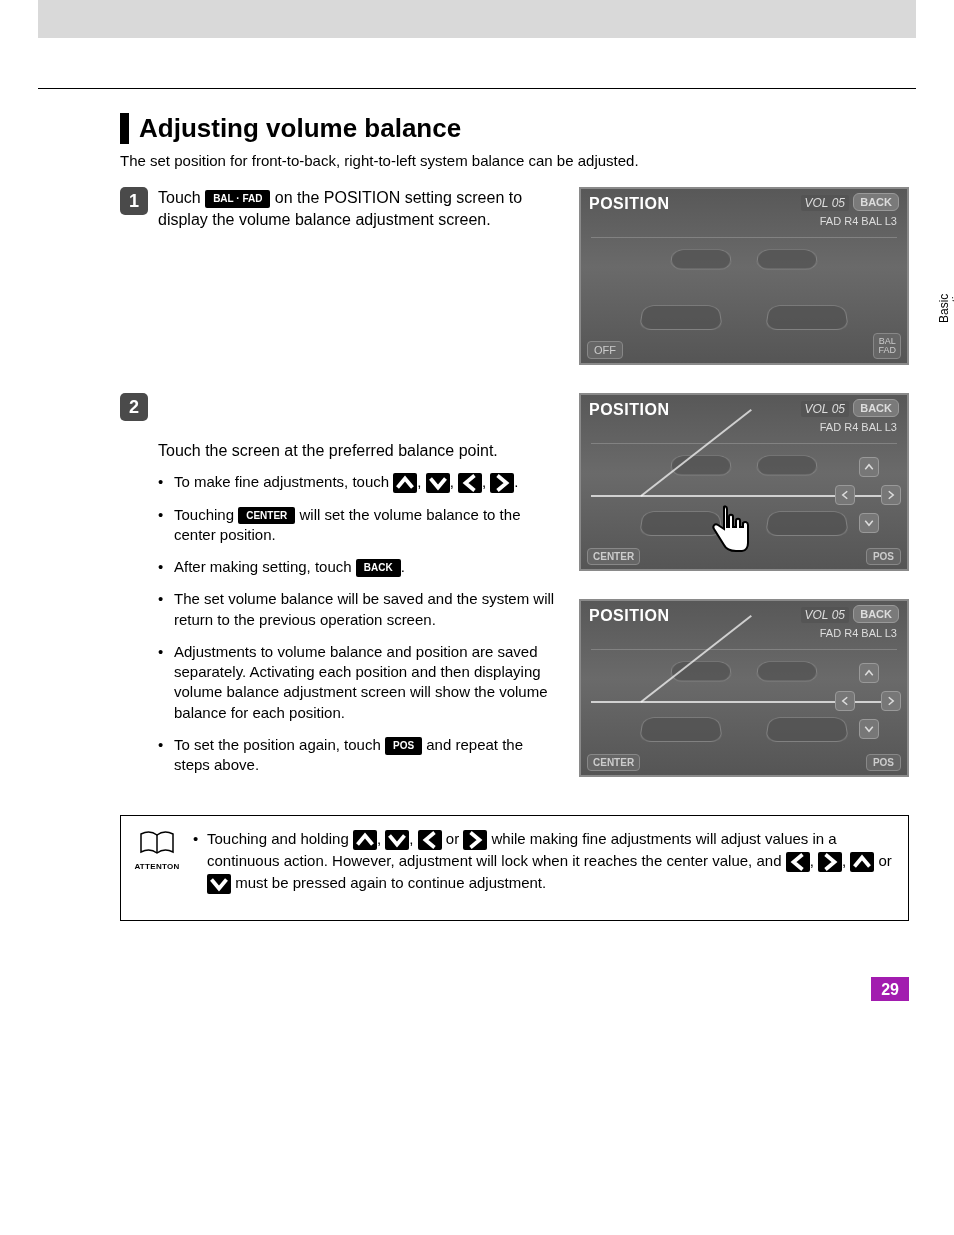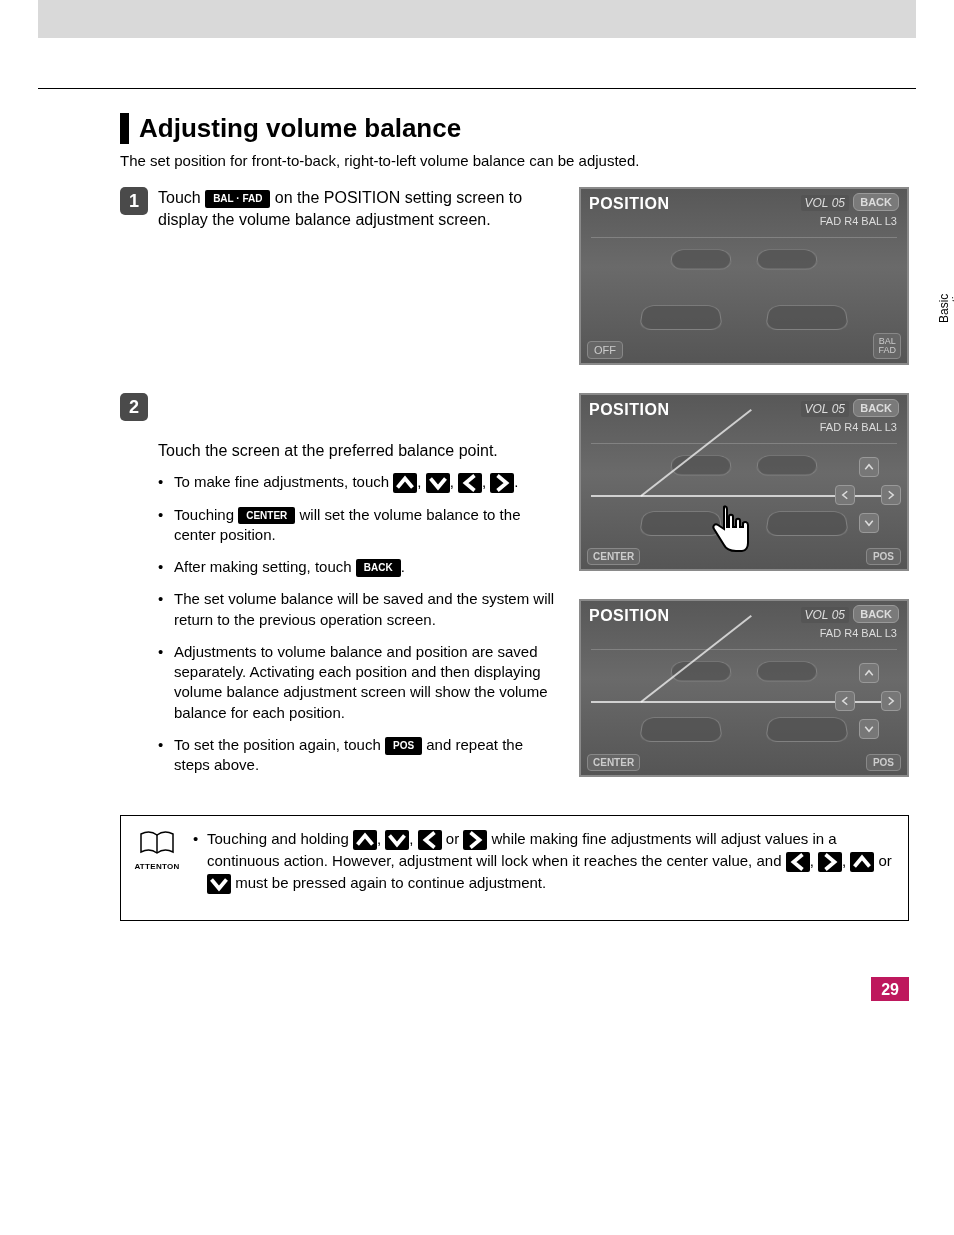--- a/index.html
+++ b/index.html
@@ -163,40 +163,40 @@
     position: absolute; left: 8px; top: 14px;
     text-align: center; width: 56px;
   }
   .attention-icon .book { font-size: 28px; line-height:1; }
   .attention-icon .lbl { font-size: 8px; font-weight: bold; letter-spacing: 0.3px; }
   .attention-box ul { list-style:none; padding:0; margin:0; }
   .attention-box li { position:relative; padding-left:14px; margin-bottom:10px; }
   .attention-box li::before { content:"•"; position:absolute; left:0; top:0; }
   .page-num {
     position: absolute; right: 45px; bottom: -2px;
-    background: #be185d; color: #fff; font-weight: bold;
+    background: #a21caf; color: #fff; font-weight: bold;
     padding: 4px 10px; font-size: 16px;
   }
   .pnum-wrap { position: relative; height: 40px; }
 </style>
 </head>
 <body>
 
 <div class="top-gray-bar"></div>
 <div class="divider-line"></div>
 
 <div class="page">
 
   <div class="sidebar-tab">
     <span>Basic</span><br>
     <span>operation</span>
   </div>
 
   <h1 class="section-title">Adjusting volume balance</h1>
-  <div class="intro">The set position for front-to-back, right-to-left volume balance can be adjusted.</div>
+  <div class="intro">The set position for front-to-back, right-to-left system balance can be adjusted.</div>
 
   <div class="step-row">
     <div class="step-col-left">
       <div class="step-badge">1</div>
       <div class="step-text">
         <span>Touch </span>
         <span class="inline-label">BAL · FAD</span>
         <span> on the POSITION setting screen to display the volume balance adjustment screen.</span>
       </div>
     </div>

